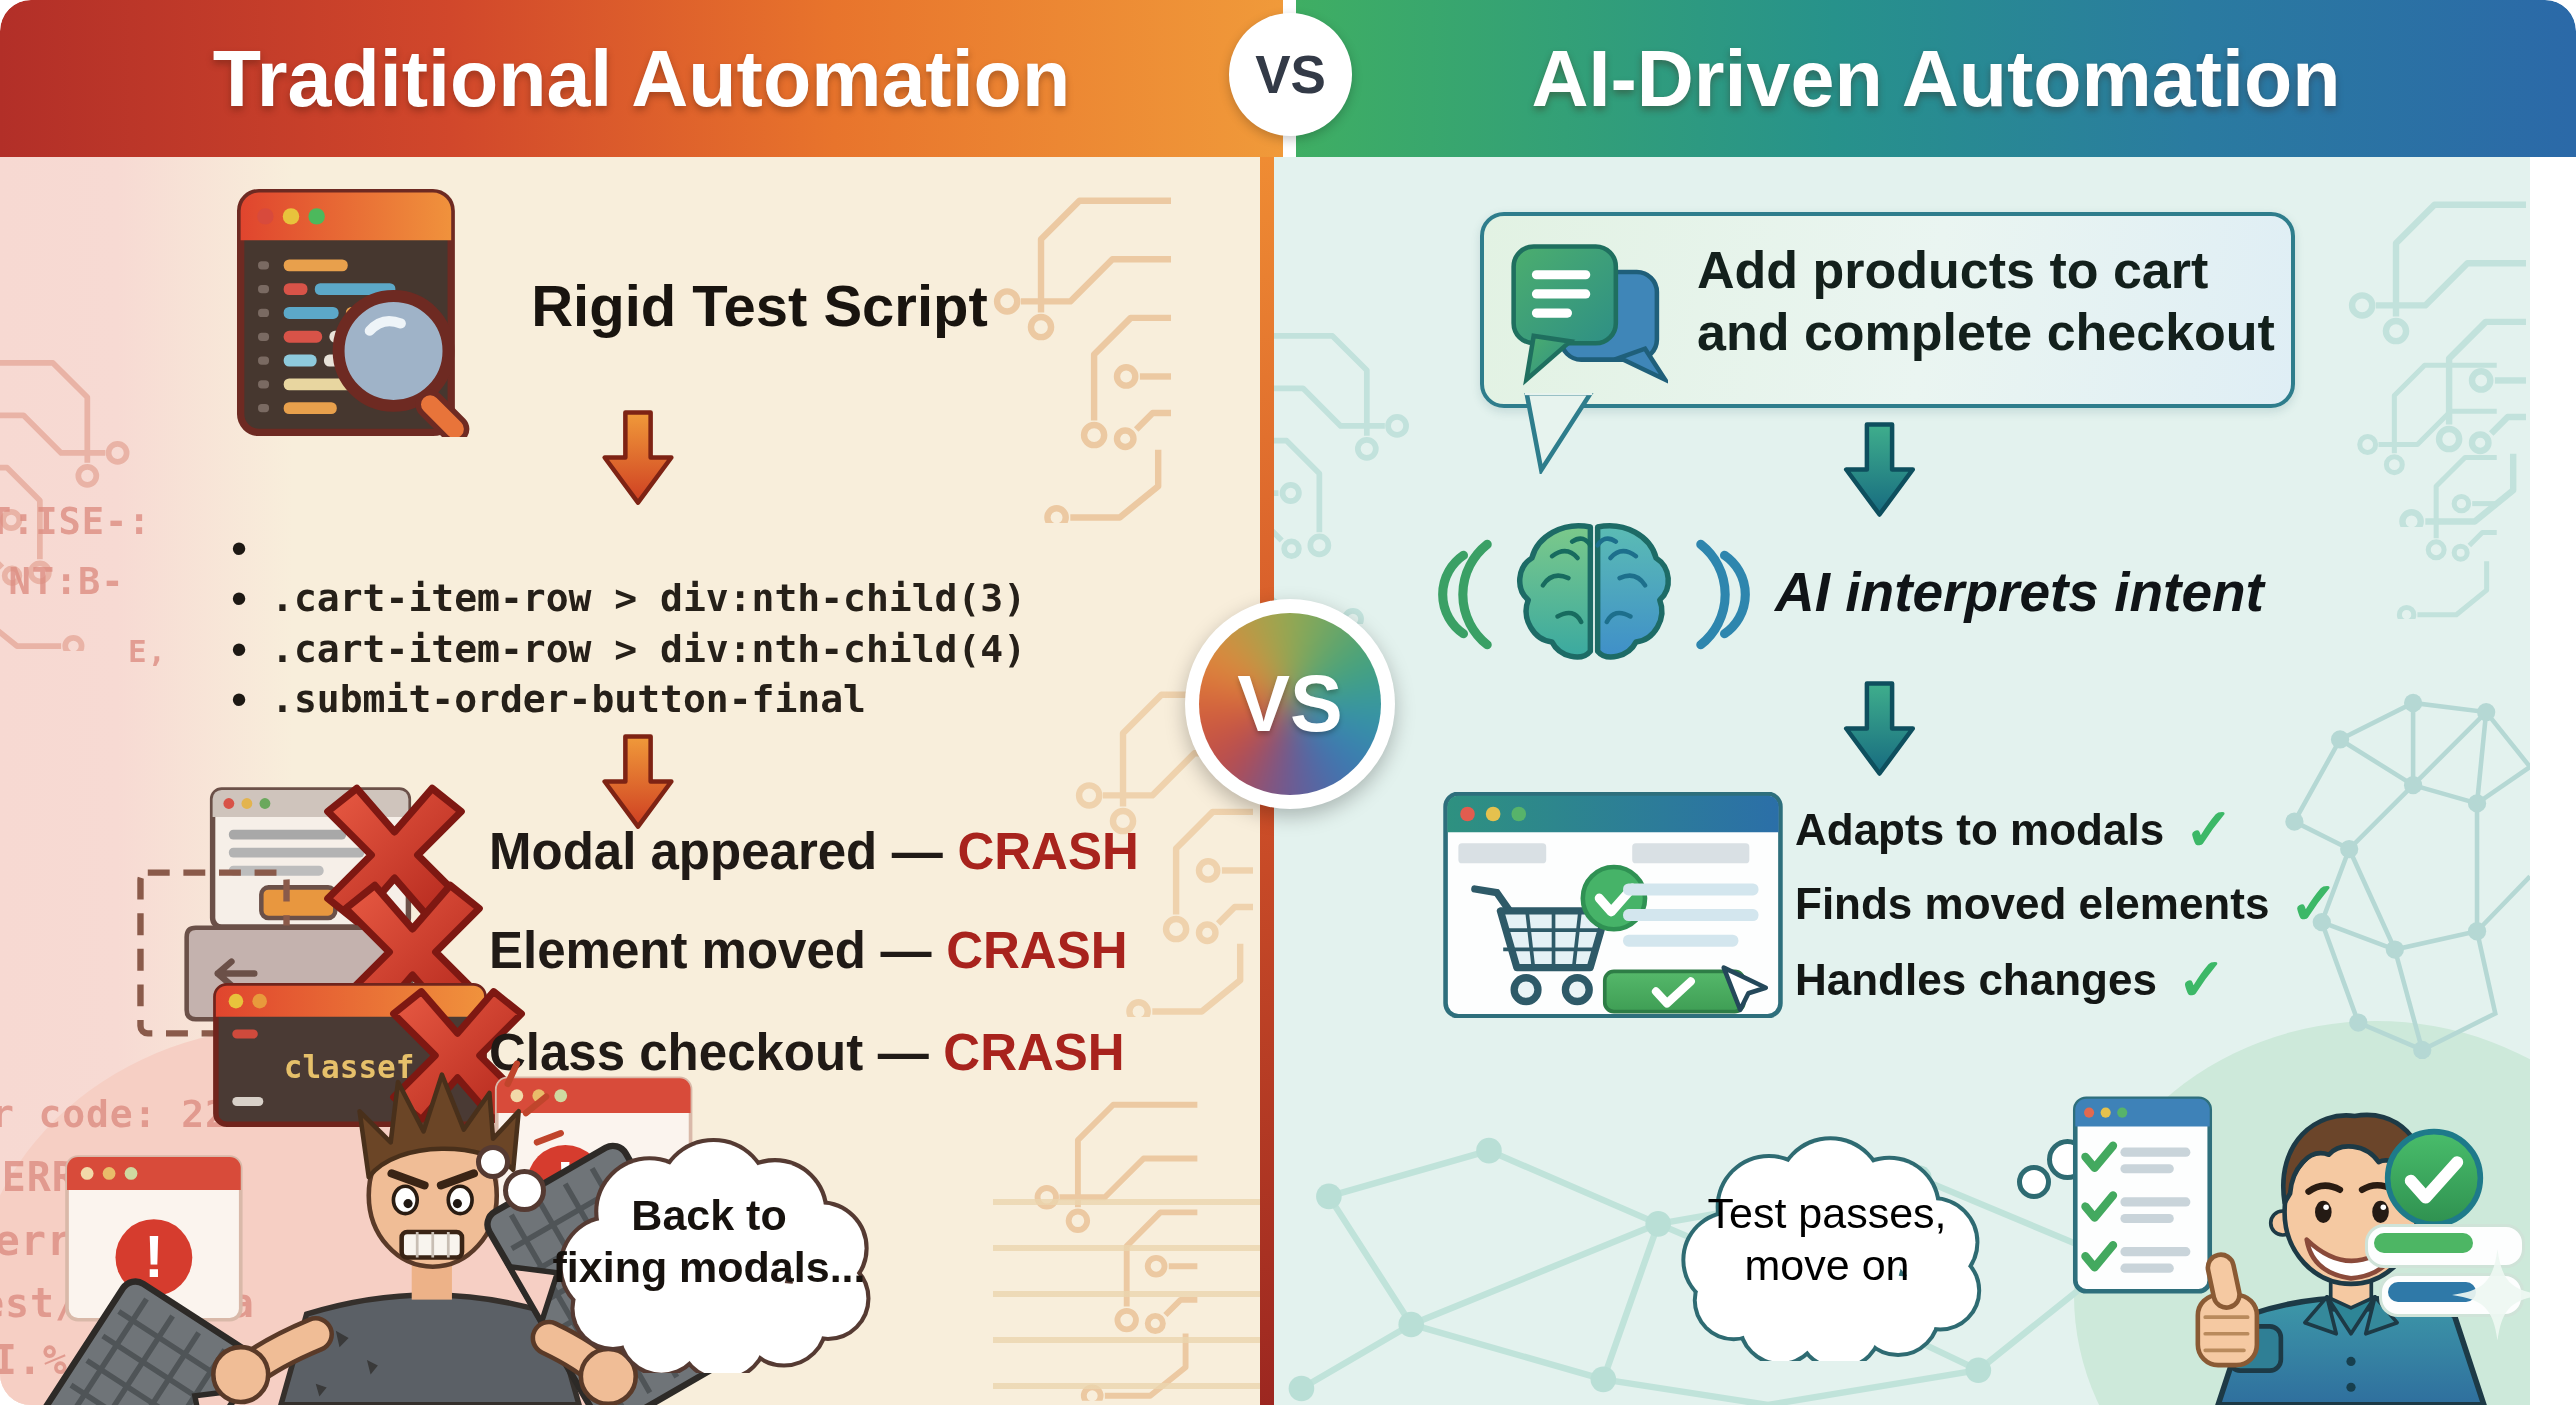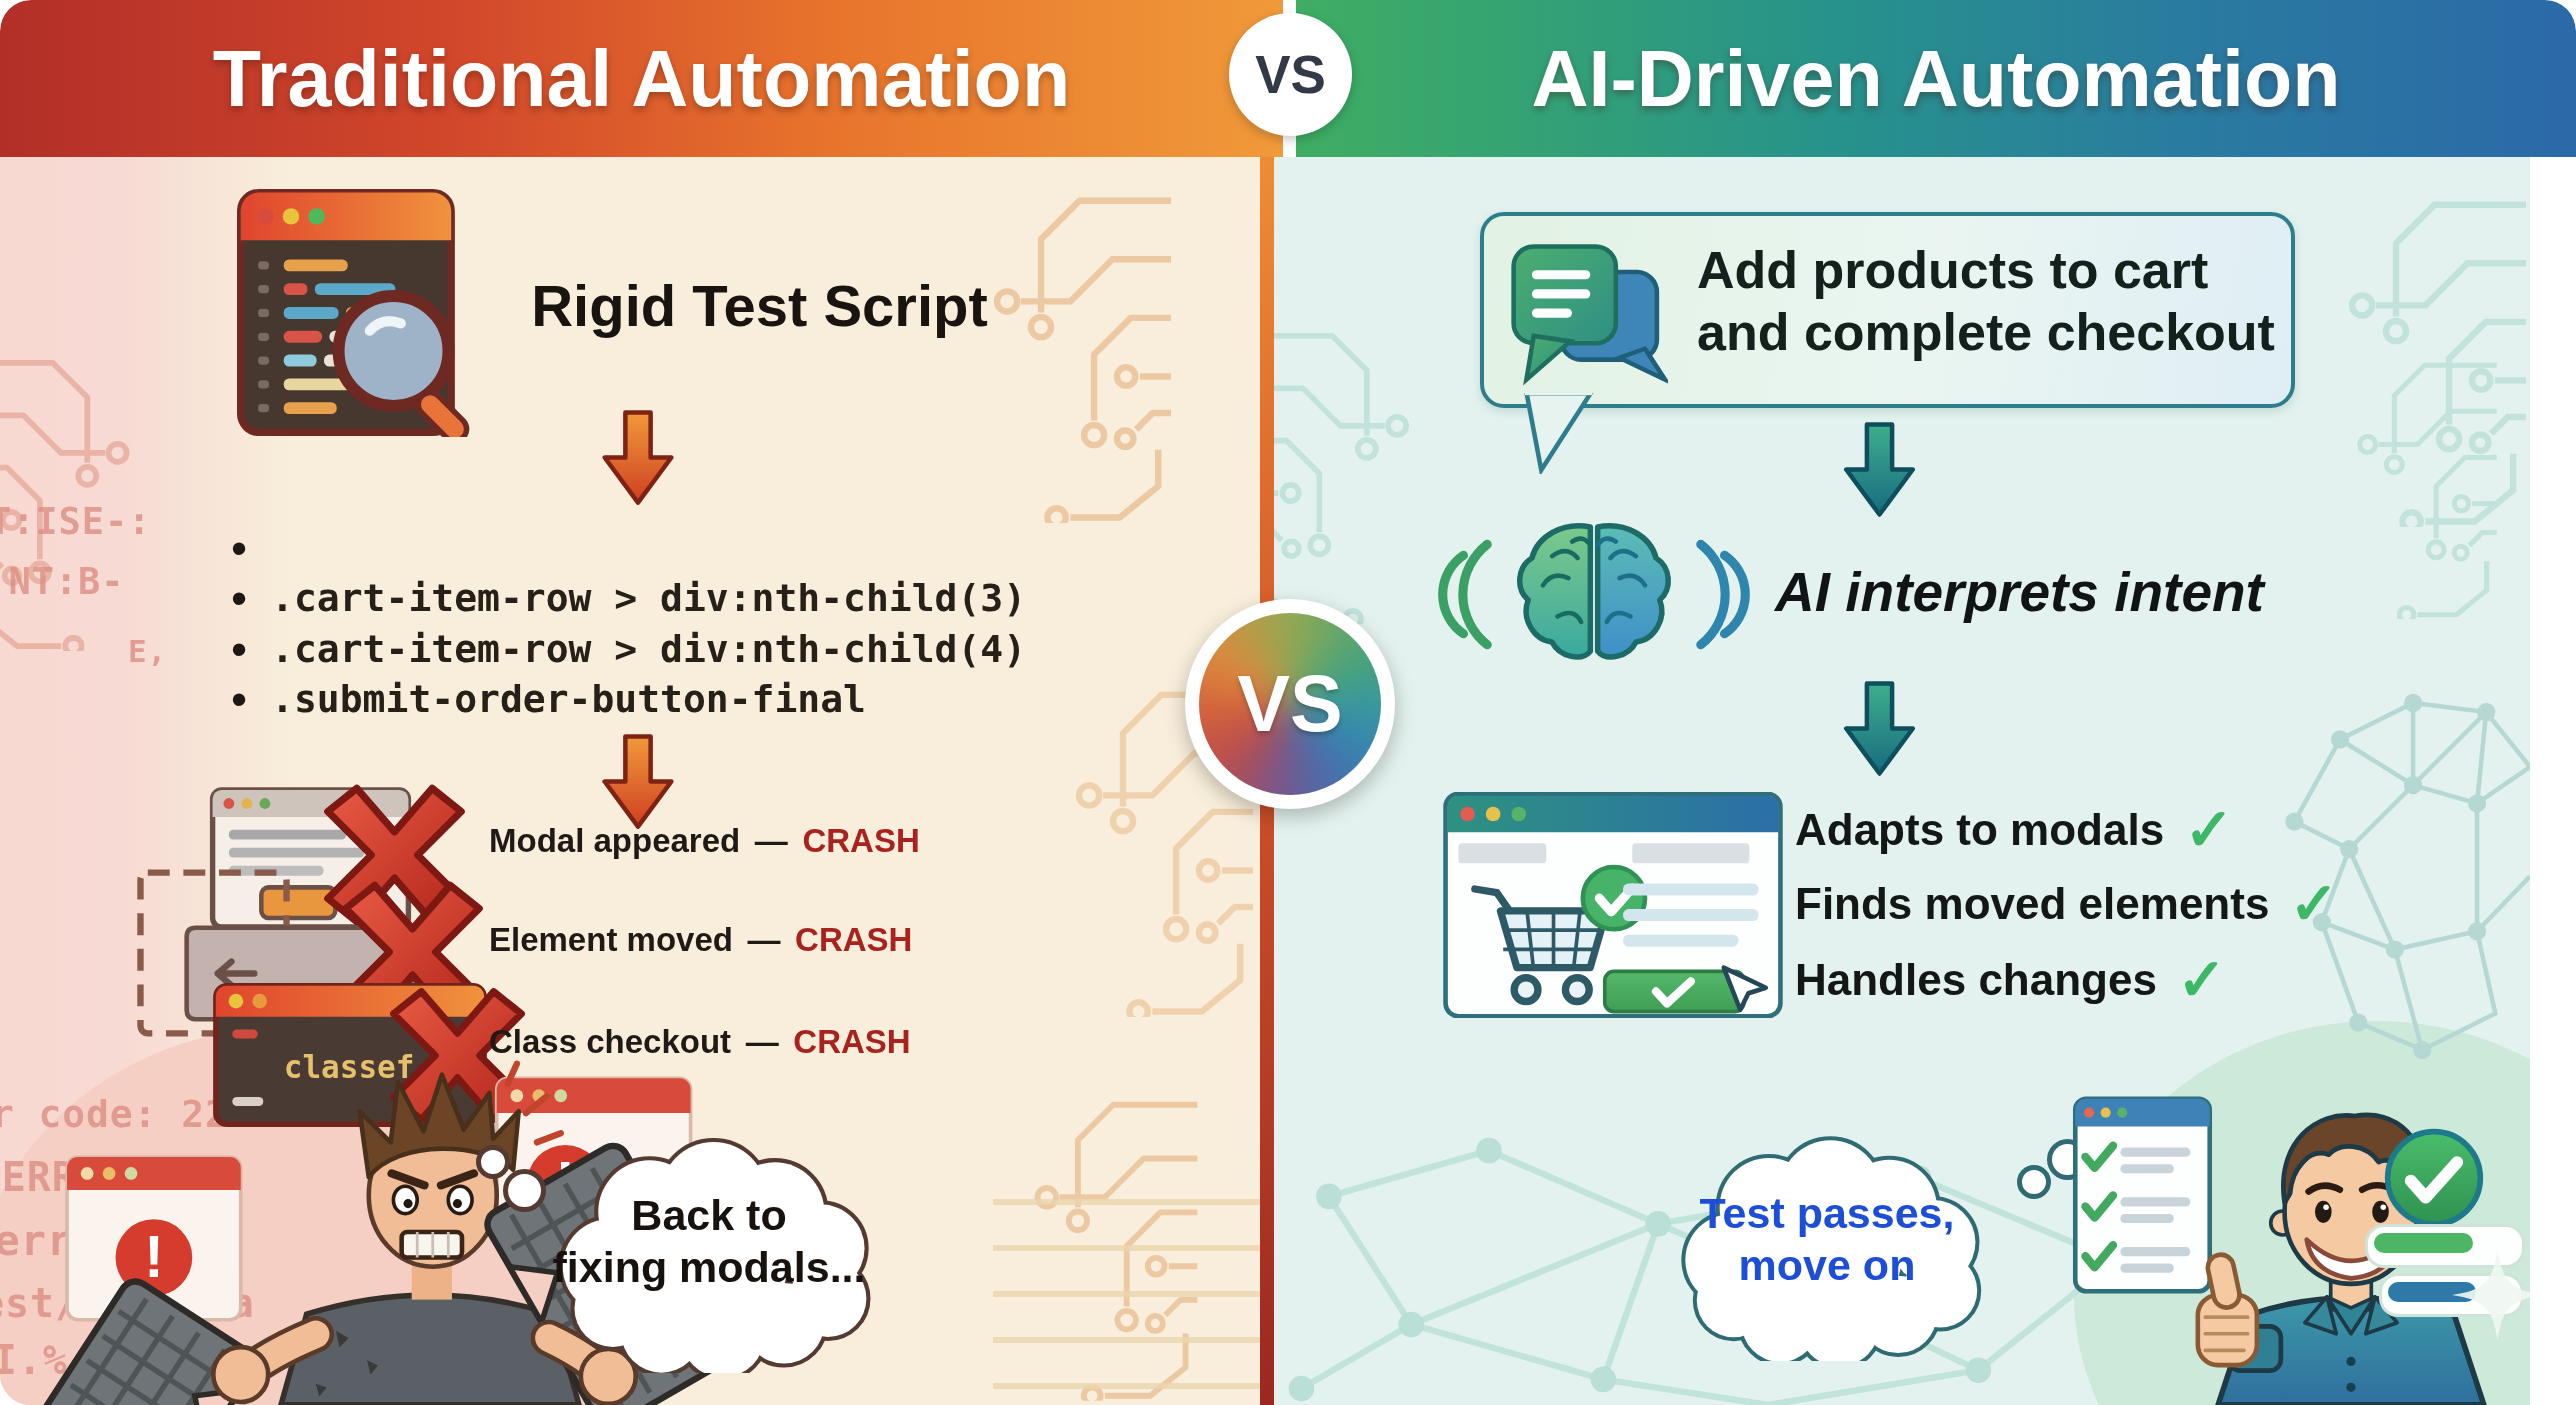--- a/index.html
+++ b/index.html
@@ -36,37 +36,37 @@
   
   .pink-band{left:0;top:0;width:293px;height:1248px;
     background:linear-gradient(to right,#f7d9d2 0%,#f7dad3 40%,rgba(247,218,211,0) 100%);}
   .pink-blob{left:-27.4px;top:869px;width:640px;height:567px;border-radius:50%;background:#f6cfc4;}
   .mint-blob{left:800px;top:864px;width:604px;height:549px;border-radius:50%;background:#cde9da;}
   .step-heading{left:430px;top:115px;width:659px;text-align:center;font-size:58px;font-weight:800;color:#19140f;}
   .mono{font-family:"DejaVu Sans Mono","Liberation Mono",monospace;}
   .sel-row{left:231px;height:49px;display:flex;align-items:center;}
   .sel-row .bullet{font-size:46px;color:#1d1813;margin-right:24px;line-height:1;}
   .sel-row code{font-size:38px;font-weight:700;color:#262019;}
-  .fail-text{left:489px;font-size:33px;font-weight:800;color:#201a16;white-space:nowrap;}
+  .fail-text{left:489px;font-size:51px;font-weight:800;color:#201a16;white-space:nowrap;}
   .fail-text .dash{margin:0 14.6px;}
   .fail-text .crash{color:#a8231d;font-weight:900;}
   .bgcode{color:#dd8e83;opacity:.8;font-weight:700;letter-spacing:0.9px;white-space:nowrap;}
   .cloud-text{text-align:center;font-size:43px;font-weight:800;color:#17120e;line-height:52px;}
   .trail{border-radius:50%;background:#fff;}
   .trail.l{border:5.5px solid #553a32;}
   .trail.r{border:5.5px solid #2e6b72;}
   
   .bubble{left:206px;top:55px;width:807px;height:188px;border-radius:24px;border:4.6px solid #2e7d8c;
     background:linear-gradient(100deg,#e2f2e3,#eaf5f1 55%,#dfeef5);box-shadow:0 3.7px 9.1px rgba(30,90,100,.15);}
   .prompt-text{left:423px;top:82px;font-size:52px;font-weight:800;color:#13201c;line-height:62px;}
   .ai-heading{left:501px;top:403px;font-size:55px;font-weight:800;color:#101417;white-space:nowrap;font-style:italic;}
   .cap-row{left:521px;height:57px;display:flex;align-items:center;white-space:nowrap;}
   .cap-row .cap-label{font-size:44px;font-weight:800;color:#131715;}
   .cap-row .cap-check{font-size:59px;font-weight:900;color:#3cb867;margin-left:20px;}
-  .rc-text{text-align:center;font-size:43px;font-weight:700;color:#1d4ed8;line-height:52px;}
+  .rc-text{text-align:center;font-size:43px;font-weight:400;color:#000000;line-height:52px;}
   .pill{border-radius:19px;background:#fdfefe;border:3.7px solid #cfe3d8;}
   .pill .fill{position:absolute;left:5.5px;top:5.5px;height:20px;border-radius:11px;}
   .hlines{background:repeating-linear-gradient(to bottom,rgba(0,0,0,0) 0 40px,#ebd5ae 40px 46px);opacity:.8;}
   .deco{pointer-events:none;}
 </style>
 </head>
 <body>
 
 <svg width="0" height="0" style="position:absolute">
   <defs>

